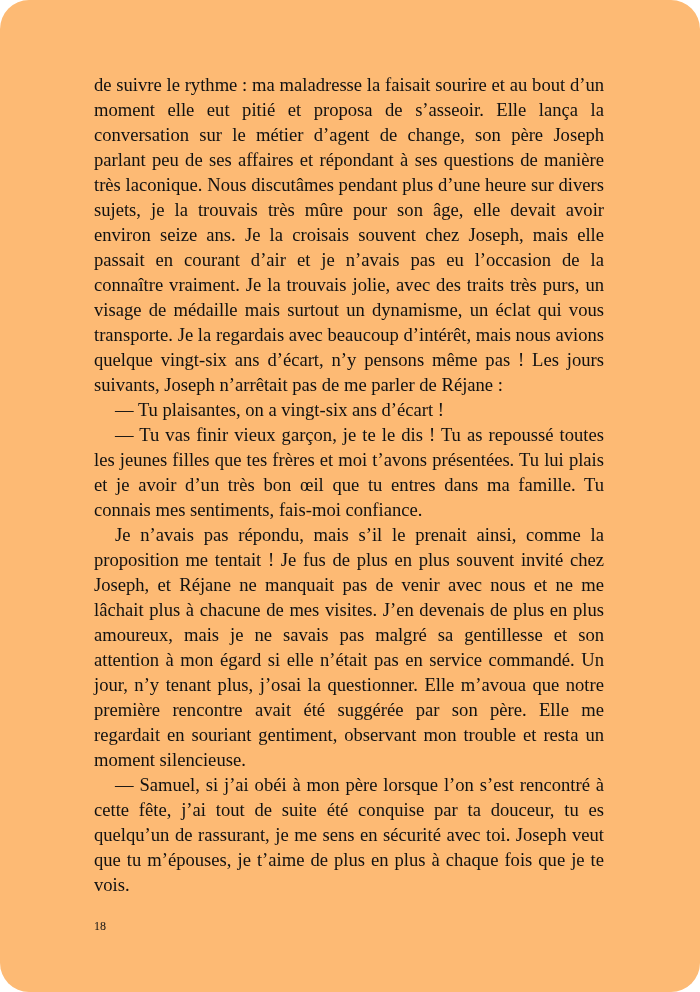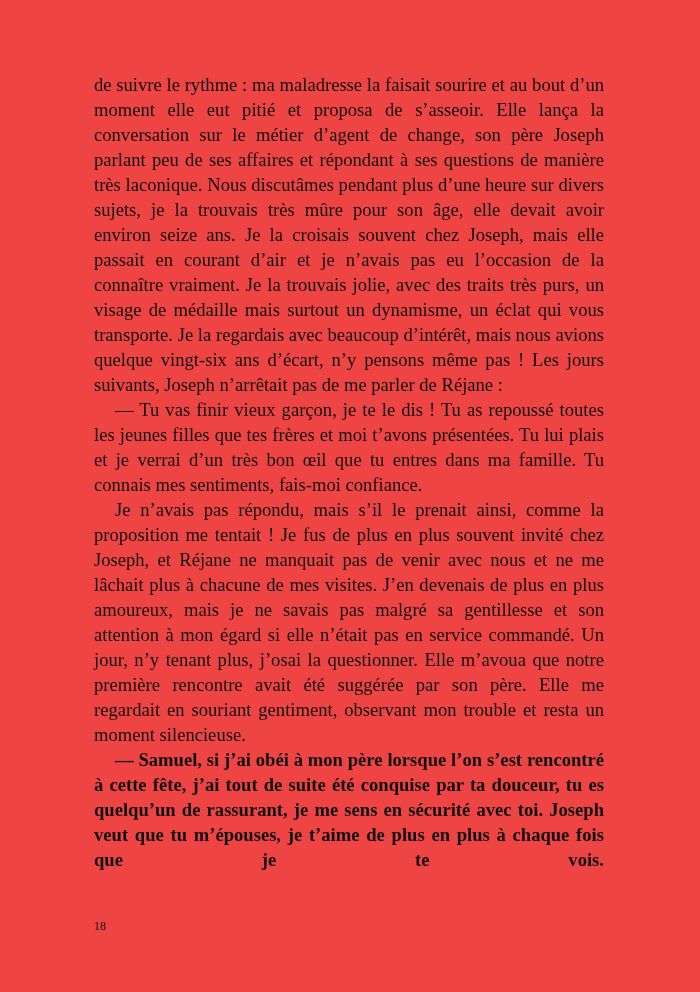--- a/index.html
+++ b/index.html
@@ -1,37 +1,38 @@
 <!DOCTYPE html>
 <html><head>
 <meta charset="utf-8">
 <style>
   html, body { margin:0; padding:0; background:#ffffff; }
   body { width:700px; height:992px; position:relative; overflow:hidden; }
   .page {
-    position:absolute; left:0; top:0; width:700px; height:992px; background:#ef4444;
+    position:absolute; left:0; top:0; width:700px; height:992px; background:#fdba74;border-radius:29px;
   }
   .text-block {
     position:absolute; left:94px; top:72px; width:510px;
     font-family:"Liberation Serif", serif;
     font-size:18.6px; line-height:25px; color:#111111;
     text-align:justify;
   }
   .text-block p { margin:0; text-indent:0; }
   .text-block p.indent { text-indent:21px; }
-  .text-block p.last-justified { text-align-last:justify;font-weight:bold; }
+  .text-block p.last-justified { text-align-last:justify; }
   .page-number {
     position:absolute; left:94px; top:914px;
     font-family:"Liberation Serif", serif; font-size:12px; line-height:25px; color:#111111;
   }
 </style>
 </head>
 <body>
 
 <div class="page">
   <div class="text-block">
     <p>de suivre le rythme : ma maladresse la faisait sourire et au bout d’un moment elle eut pitié et proposa de s’asseoir. Elle lança la conversation sur le métier d’agent de change, son père Joseph parlant peu de ses affaires et répondant à ses questions de manière très laconique. Nous discutâmes pendant plus d’une heure sur divers sujets, je la trouvais très mûre pour son âge, elle devait avoir environ seize ans. Je la croisais souvent chez Joseph, mais elle passait en courant d’air et je n’avais pas eu l’occasion de la connaître vraiment. Je la trouvais jolie, avec des traits très purs, un visage de médaille mais surtout un dynamisme, un éclat qui vous transporte. Je la regardais avec beaucoup d’intérêt, mais nous avions quelque vingt-six ans d’écart, n’y pensons même pas ! Les jours suivants, Joseph n’arrêtait pas de me parler de Réjane :</p>
-    <p class="indent">— Tu vas finir vieux garçon, je te le dis ! Tu as repoussé toutes les jeunes filles que tes frères et moi t’avons présentées. Tu lui plais et je verrai d’un très bon œil que tu entres dans ma famille. Tu connais mes sentiments, fais-moi confiance.</p>
+    <p class="indent">— Tu plaisantes, on a vingt-six ans d’écart !</p>
+    <p class="indent">— Tu vas finir vieux garçon, je te le dis ! Tu as repoussé toutes les jeunes filles que tes frères et moi t’avons présentées. Tu lui plais et je avoir d’un très bon œil que tu entres dans ma famille. Tu connais mes sentiments, fais-moi confiance.</p>
     <p class="indent">Je n’avais pas répondu, mais s’il le prenait ainsi, comme la proposition me tentait ! Je fus de plus en plus souvent invité chez Joseph, et Réjane ne manquait pas de venir avec nous et ne me lâchait plus à chacune de mes visites. J’en devenais de plus en plus amoureux, mais je ne savais pas malgré sa gentillesse et son attention à mon égard si elle n’était pas en service commandé. Un jour, n’y tenant plus, j’osai la questionner. Elle m’avoua que notre première rencontre avait été suggérée par son père. Elle me regardait en souriant gentiment, observant mon trouble et resta un moment silencieuse.</p>
     <p class="indent last-justified">— Samuel, si j’ai obéi à mon père lorsque l’on s’est rencontré à cette fête, j’ai tout de suite été conquise par ta douceur, tu es quelqu’un de rassurant, je me sens en sécurité avec toi. Joseph veut que tu m’épouses, je t’aime de plus en plus à chaque fois que je te vois.</p>
   </div>
   <div class="page-number">18</div>
 </div>
 
 </body></html>

